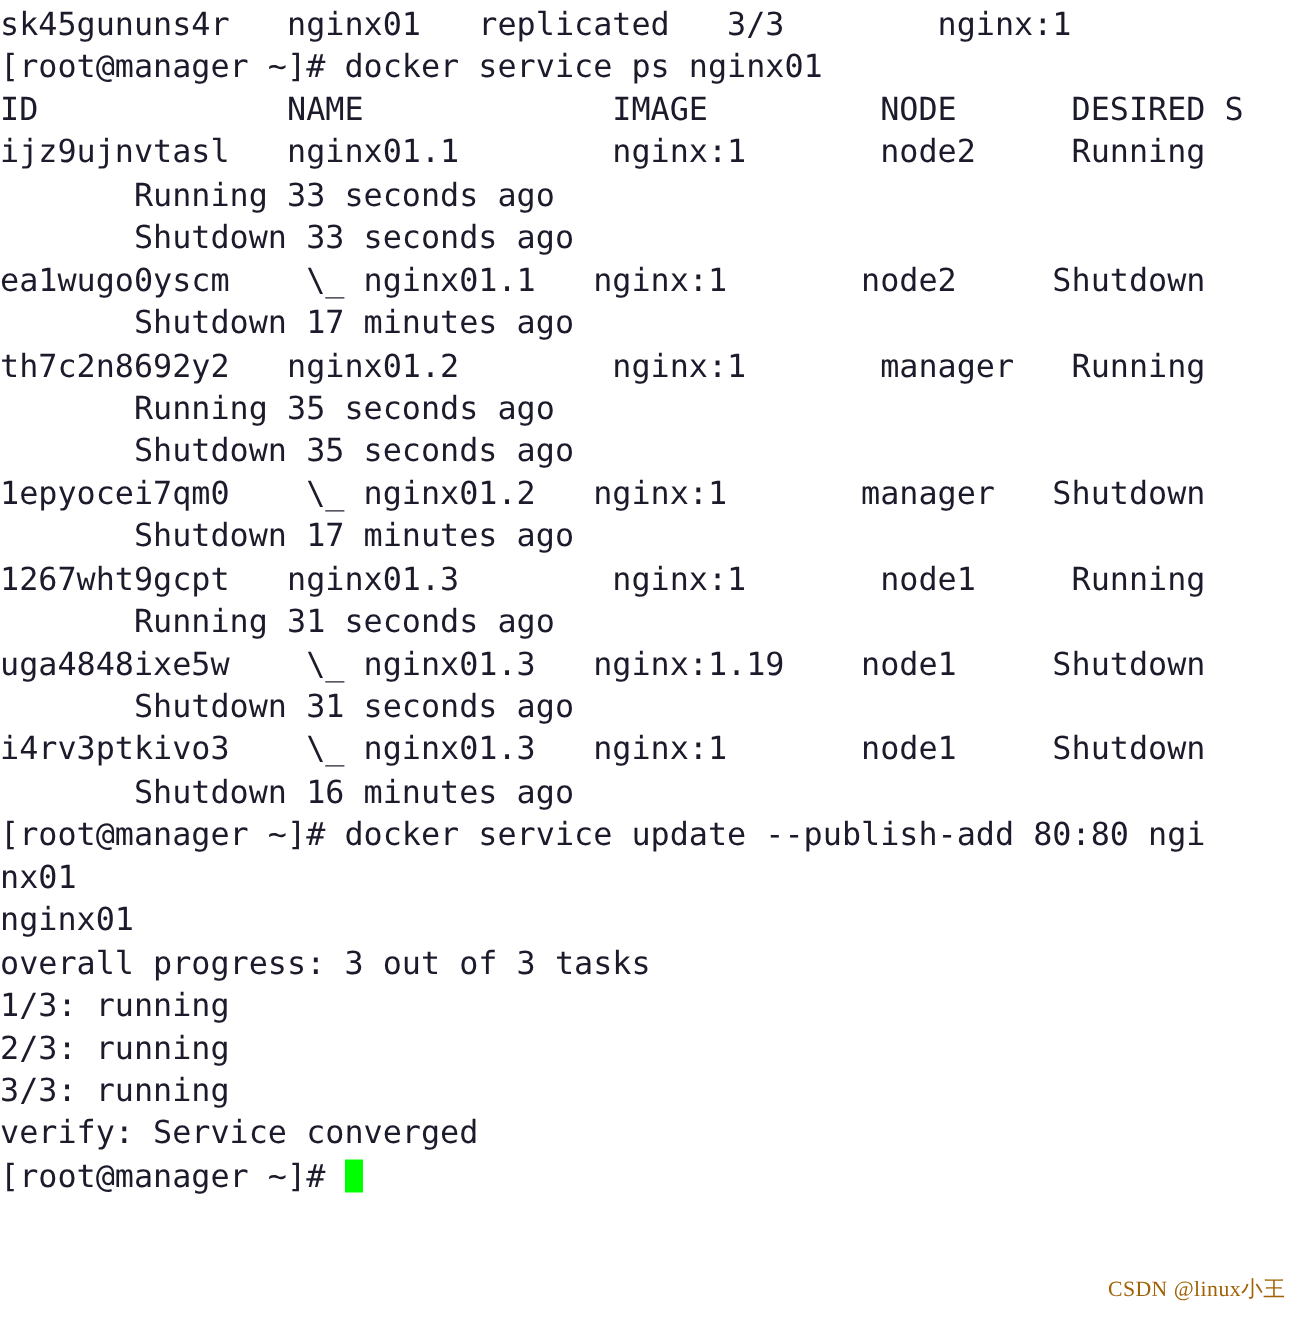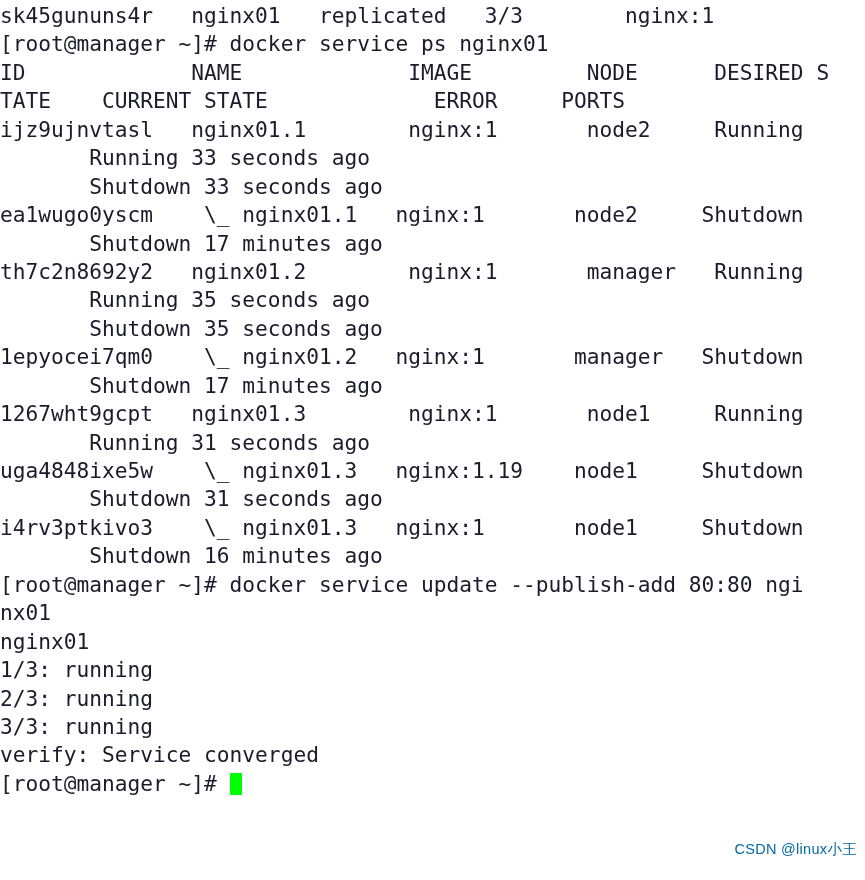--- a/index.html
+++ b/index.html
@@ -35,58 +35,58 @@
   .cursor {
     display: inline-block;
     width: 12.6px;
     height: 22px;
     background: #00ff00;
     vertical-align: -4px;
   }
   #watermark {
     position: absolute;
     right: 8px;
-    bottom: 22px;
-    font-family: Liberation Sans, sans-serif;
+    bottom: 11px;
+    font-family: Liberation Serif, serif;
     font-size: 14.5px;
     line-height: 18px;
-    color: #0369a1;
+    color: #a16207;
     white-space: pre;
     letter-spacing: 0.3px;
   }
 </style>
 </head>
 <body>
 
 <div id="terminal">
   <div id="screen">
 
     <span class="line">sk45gununs4r   nginx01   replicated   3/3        nginx:1</span>
     <span class="line">[root@manager ~]# docker service ps nginx01</span>
     <span class="line">ID             NAME             IMAGE         NODE      DESIRED S</span>
-    <span class="line">TATE    CURRENT STATE             ERROR     PORTS</span>
     <span class="line">ijz9ujnvtasl   nginx01.1        nginx:1       node2     Running</span>
     <span class="line">       Running 33 seconds ago</span>
     <span class="line">       Shutdown 33 seconds ago</span>
     <span class="line">ea1wugo0yscm    \_ nginx01.1   nginx:1       node2     Shutdown</span>
     <span class="line">       Shutdown 17 minutes ago</span>
     <span class="line">th7c2n8692y2   nginx01.2        nginx:1       manager   Running</span>
     <span class="line">       Running 35 seconds ago</span>
     <span class="line">       Shutdown 35 seconds ago</span>
     <span class="line">1epyocei7qm0    \_ nginx01.2   nginx:1       manager   Shutdown</span>
     <span class="line">       Shutdown 17 minutes ago</span>
     <span class="line">1267wht9gcpt   nginx01.3        nginx:1       node1     Running</span>
     <span class="line">       Running 31 seconds ago</span>
     <span class="line">uga4848ixe5w    \_ nginx01.3   nginx:1.19    node1     Shutdown</span>
     <span class="line">       Shutdown 31 seconds ago</span>
     <span class="line">i4rv3ptkivo3    \_ nginx01.3   nginx:1       node1     Shutdown</span>
     <span class="line">       Shutdown 16 minutes ago</span>
     <span class="line">[root@manager ~]# docker service update --publish-add 80:80 ngi</span>
     <span class="line">nx01</span>
     <span class="line">nginx01</span>
+    <span class="line">overall progress: 3 out of 3 tasks</span>
     <span class="line">1/3: running</span>
     <span class="line">2/3: running</span>
     <span class="line">3/3: running</span>
     <span class="line">verify: Service converged</span>
 
     <span class="line"><span>[root@manager ~]# </span><span class="cursor"></span></span>
 
   </div>
 
   <div id="watermark">CSDN @linux小王</div>

